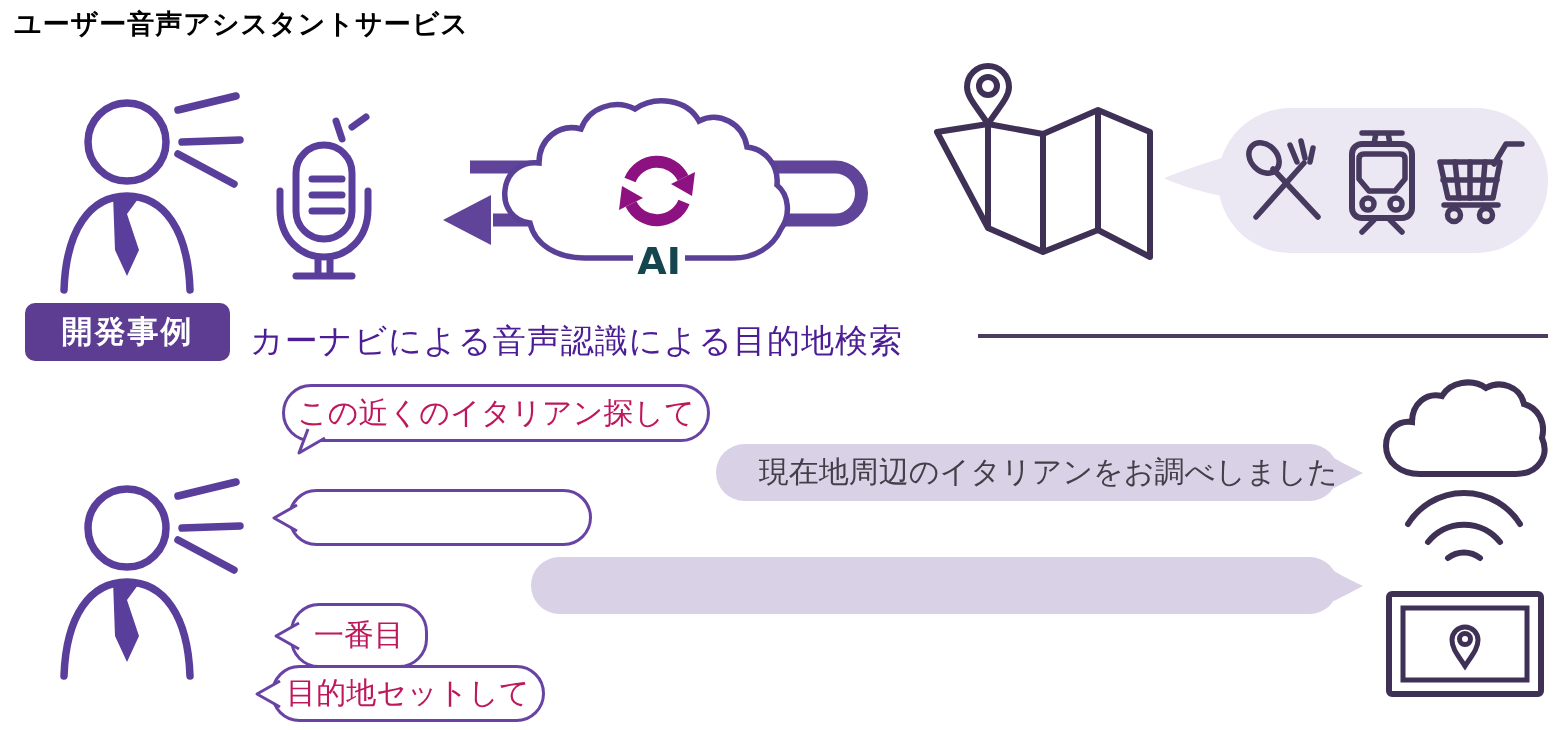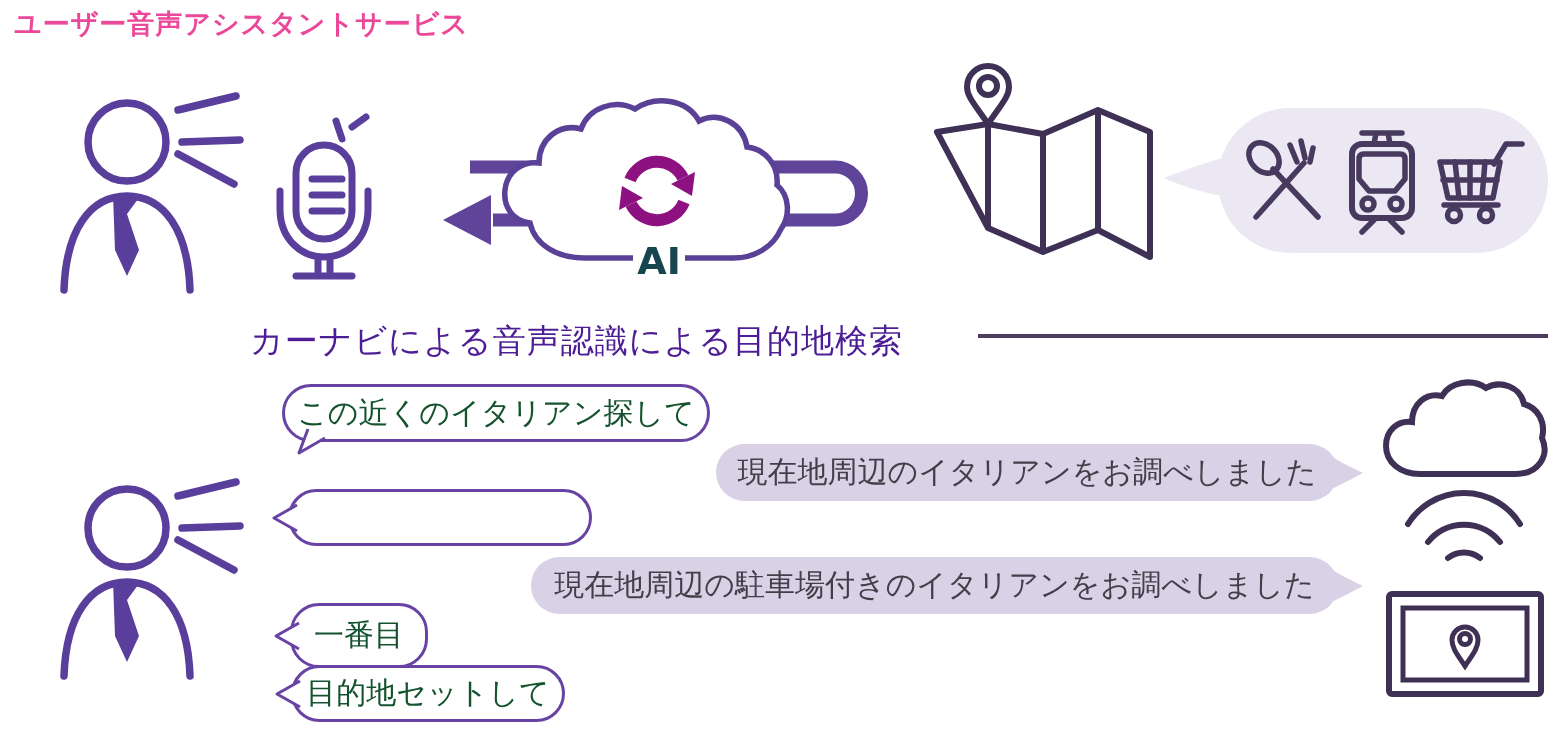--- a/index.html
+++ b/index.html
@@ -2,41 +2,41 @@
 <html><head>
 <meta charset="utf-8">
 <style>
   html,body{margin:0;padding:0;background:#fff;}
   .canvas{
     position:relative;width:1560px;height:730px;background:#fff;overflow:hidden;
     font-family:"DejaVu Sans","Liberation Sans",sans-serif;
   }
   .abs{position:absolute;}
   .title{
-    left:14px;top:6px;font-size:27px;font-weight:bold;color:#ec4899;letter-spacing:1px;
+    left:14px;top:6px;font-size:27px;font-weight:bold;color:#000000;letter-spacing:1px;
   }
   .badge{
     left:25px;top:303px;width:205px;height:58px;background:#5c3d91;border-radius:10px;
     display:flex;align-items:center;justify-content:center;
     color:#ffffff;font-size:31px;font-weight:bold;letter-spacing:2px;
   }
   .heading{
     left:250px;top:312px;height:58px;display:flex;align-items:center;
     font-size:33px;font-weight:500;color:#4c1d95;letter-spacing:1px;white-space:nowrap;
   }
   .hline{left:978px;top:334px;width:570px;height:4px;background:#4c3d5e;}
   .bubble{
     display:flex;align-items:center;justify-content:center;white-space:nowrap;
     border-radius:29px;box-sizing:border-box;
   }
   .bubble.user{
-    background:#fff;border:3px solid #6843a4;color:#14532d;font-size:30px;
+    background:#fff;border:3px solid #6843a4;color:#be185d;font-size:30px;
   }
   .bubble.reply{
-    background:#d9d2e6;color:#453e49;font-size:30px;
+    background:#d9d2e6;color:#453e49;font-size:30px;justify-content:flex-end;
   }
   .tail{position:absolute;overflow:visible;}
   .iconBubble{
     left:1218px;top:108px;width:330px;height:145px;background:#ebe8f4;border-radius:72px;
     display:flex;align-items:center;justify-content:center;gap:16px;
   }
   svg{display:block;overflow:visible;}
 </style>
 </head>
 <body>
@@ -137,20 +137,21 @@
         <path d="M 88,6 H 72 L 60,26"></path>
         <path d="M 6,24 H 66 L 59,60 H 14 Z"></path>
         <path d="M 21,24 L 25,60 M 36,24 L 36,60 M 51,24 L 48,60 M 9,42 H 63"></path>
         <path d="M 10,67 H 64"></path>
         <circle cx="20" cy="77" r="6.5"></circle>
         <circle cx="52" cy="77" r="6.5"></circle>
       </g>
     </svg>
   </div>
 
+  <div class="abs badge">開発事例</div>
   <div class="abs heading">カーナビによる音声認識による目的地検索</div>
   <div class="abs hline"></div>
 
   <svg class="abs" style="left:52px;top:478px;" width="195" height="205" viewBox="0 0 195 205">
     <g stroke="#5a3e9b" stroke-width="7.5" fill="none" stroke-linecap="round">
       <circle cx="75" cy="50" r="39"></circle>
       <path d="M 12,198 C 14,138 38,104 75,104 C 112,104 136,138 138,198"></path>
       <line x1="126" y1="18" x2="184" y2="4"></line>
       <line x1="130" y1="50" x2="188" y2="48"></line>
       <line x1="126" y1="62" x2="182" y2="92"></line>
@@ -172,34 +173,33 @@
     </svg>
   </div>
 
   <div class="abs bubble user" style="left:288px;top:489px;width:304px;height:57px;">
     <svg class="tail" style="left:-19px;top:50%;transform:translateY(-50%);" width="26" height="30" viewBox="0 0 26 30">
       <path d="M 25,2 L 2,15 L 25,28" fill="#ffffff" stroke="#6843a4" stroke-width="3" stroke-linejoin="round"></path>
     </svg>
   </div>
 
   <div class="abs bubble reply" style="left:531px;top:557px;width:807px;height:57px;">
-    <span>現在地周辺の駐車場付きのイタリアンをお調べしました</span>
     <svg class="tail" style="right:-26px;top:50%;transform:translateY(-50%);" width="30" height="32" viewBox="0 0 30 32">
       <path d="M 0,1 C 12,8 23,13 29,16 C 23,19 12,25 0,31 Z" fill="#d9d2e6"></path>
     </svg>
   </div>
 
   <div class="abs bubble user" style="left:290px;top:603px;width:138px;height:65px;">
     <span>一番目</span>
     <svg class="tail" style="left:-19px;top:50%;transform:translateY(-50%);" width="26" height="30" viewBox="0 0 26 30">
       <path d="M 25,2 L 2,15 L 25,28" fill="#ffffff" stroke="#6843a4" stroke-width="3" stroke-linejoin="round"></path>
     </svg>
   </div>
 
-  <div class="abs bubble user" style="left:291px;top:665px;width:274px;height:57px;">
+  <div class="abs bubble user" style="left:271px;top:665px;width:274px;height:57px;">
     <span>目的地セットして</span>
     <svg class="tail" style="left:-19px;top:50%;transform:translateY(-50%);" width="26" height="30" viewBox="0 0 26 30">
       <path d="M 25,2 L 2,15 L 25,28" fill="#ffffff" stroke="#6843a4" stroke-width="3" stroke-linejoin="round"></path>
     </svg>
   </div>
 
   <svg class="abs" style="left:1378px;top:378px;" width="170" height="102" viewBox="0 0 170 102">
     <path d="M 42,96
              C 22,96 8,84 8,68
              C 8,52 20,42 34,44

